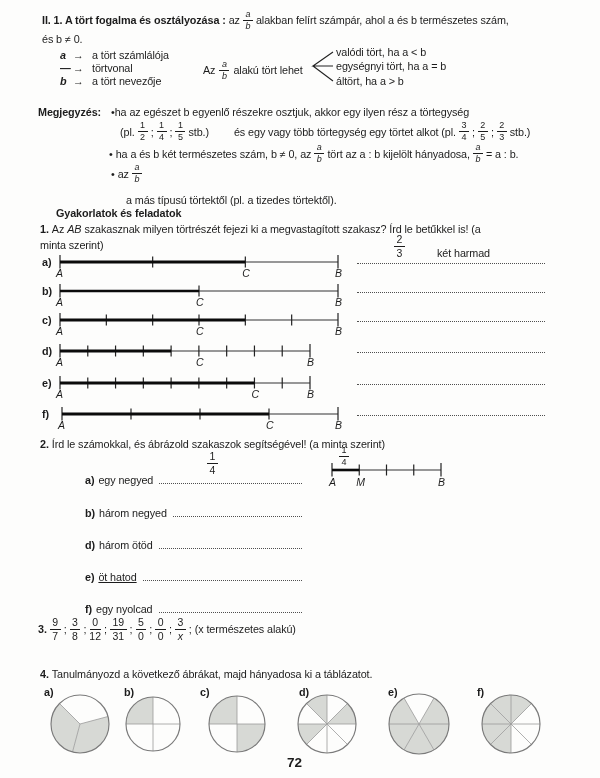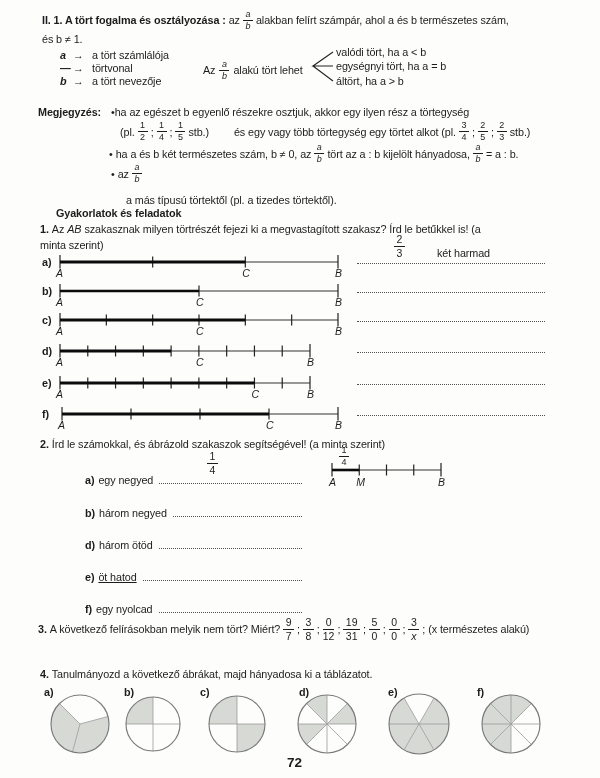--- a/index.html
+++ b/index.html
@@ -33,21 +33,21 @@
 
   <div class="abs row g3" style="left:42px;top:8px;height:24px;">
     <span class="b">II. 1. A tört fogalma és osztályozása :</span>
     <span>az</span>
     <span class="frac frac9 i">
         <span class="fn">a</span>
         <span class="fd">b</span>
       </span>
     <span>alakban felírt számpár, ahol a és b természetes szám,</span>
   </div>
-  <div class="abs" style="left:42px;top:33px;">és b ≠ 1.</div>
+  <div class="abs" style="left:42px;top:33px;">és b ≠ 0.</div>
 
   <div class="abs row" style="left:60px;top:49px;">
     <span class="b i" style="width:13px;">a</span>
     <span style="width:19px;">→</span>
     <span>a tört számlálója</span>
   </div>
   <div class="abs row" style="left:60px;top:62px;">
     <span class="b" style="width:13px;">—</span>
     <span style="width:19px;">→</span>
     <span>törtvonal</span>
@@ -297,21 +297,20 @@
         <line x1="119" y1="4" x2="119" y2="17.5" stroke="#222" stroke-width="1.2"></line>
         <line x1="10" y1="11" x2="37.25" y2="11" stroke="#0b0b0b" stroke-width="2.6"></line>
       </svg>
       <span class="abs pl" style="left: 329px; top: 476px;">A</span>
       <span class="abs pl" style="left: 356.25px; top: 476px;">M</span>
       <span class="abs pl" style="left: 438px; top: 476px;">B</span>
     </div>
 
   <div class="abs row g3" style="left:38px;top:612px;height:34px;">
     <span class="b">3.</span>
-    <span>A következő felírásokban melyik nem tört? Miért?</span>
     <span class="row g3" id="t3-fracs">
         <span class="frac frac11">
           <span class="fn">9</span>
           <span class="fd">7</span>
         </span>
         <span>;</span>
         <span class="frac frac11">
           <span class="fn">3</span>
           <span class="fd">8</span>
         </span>

